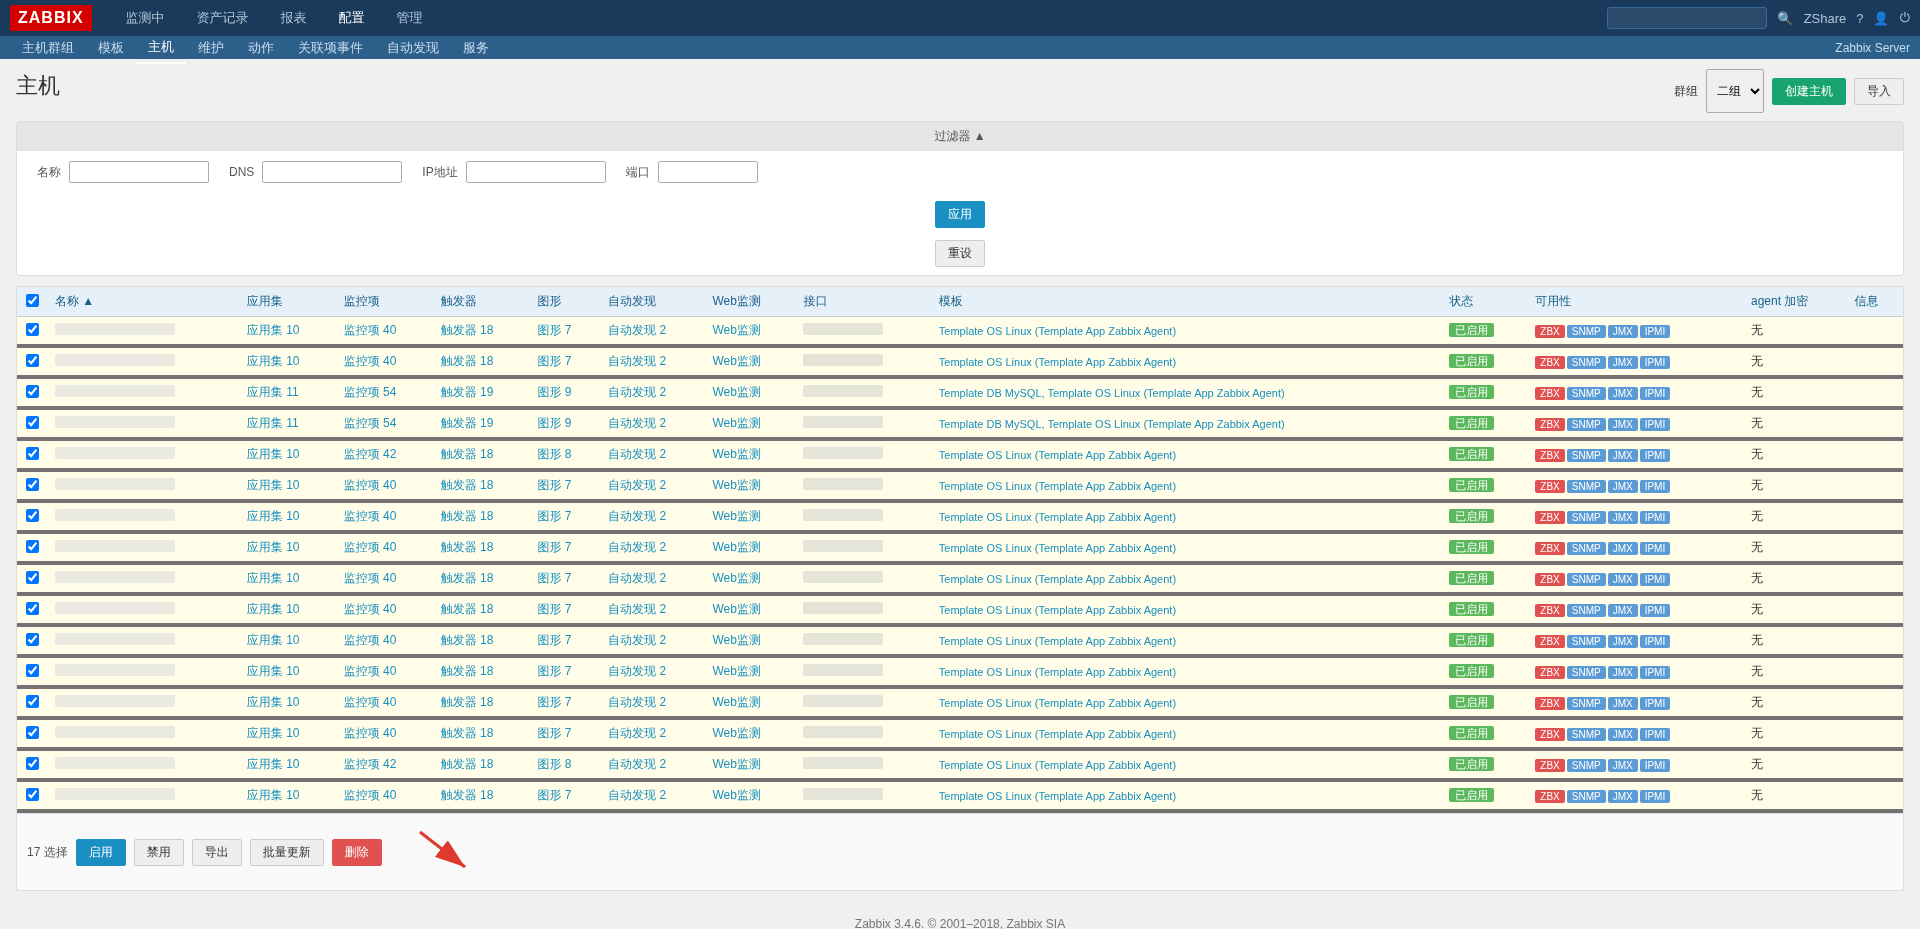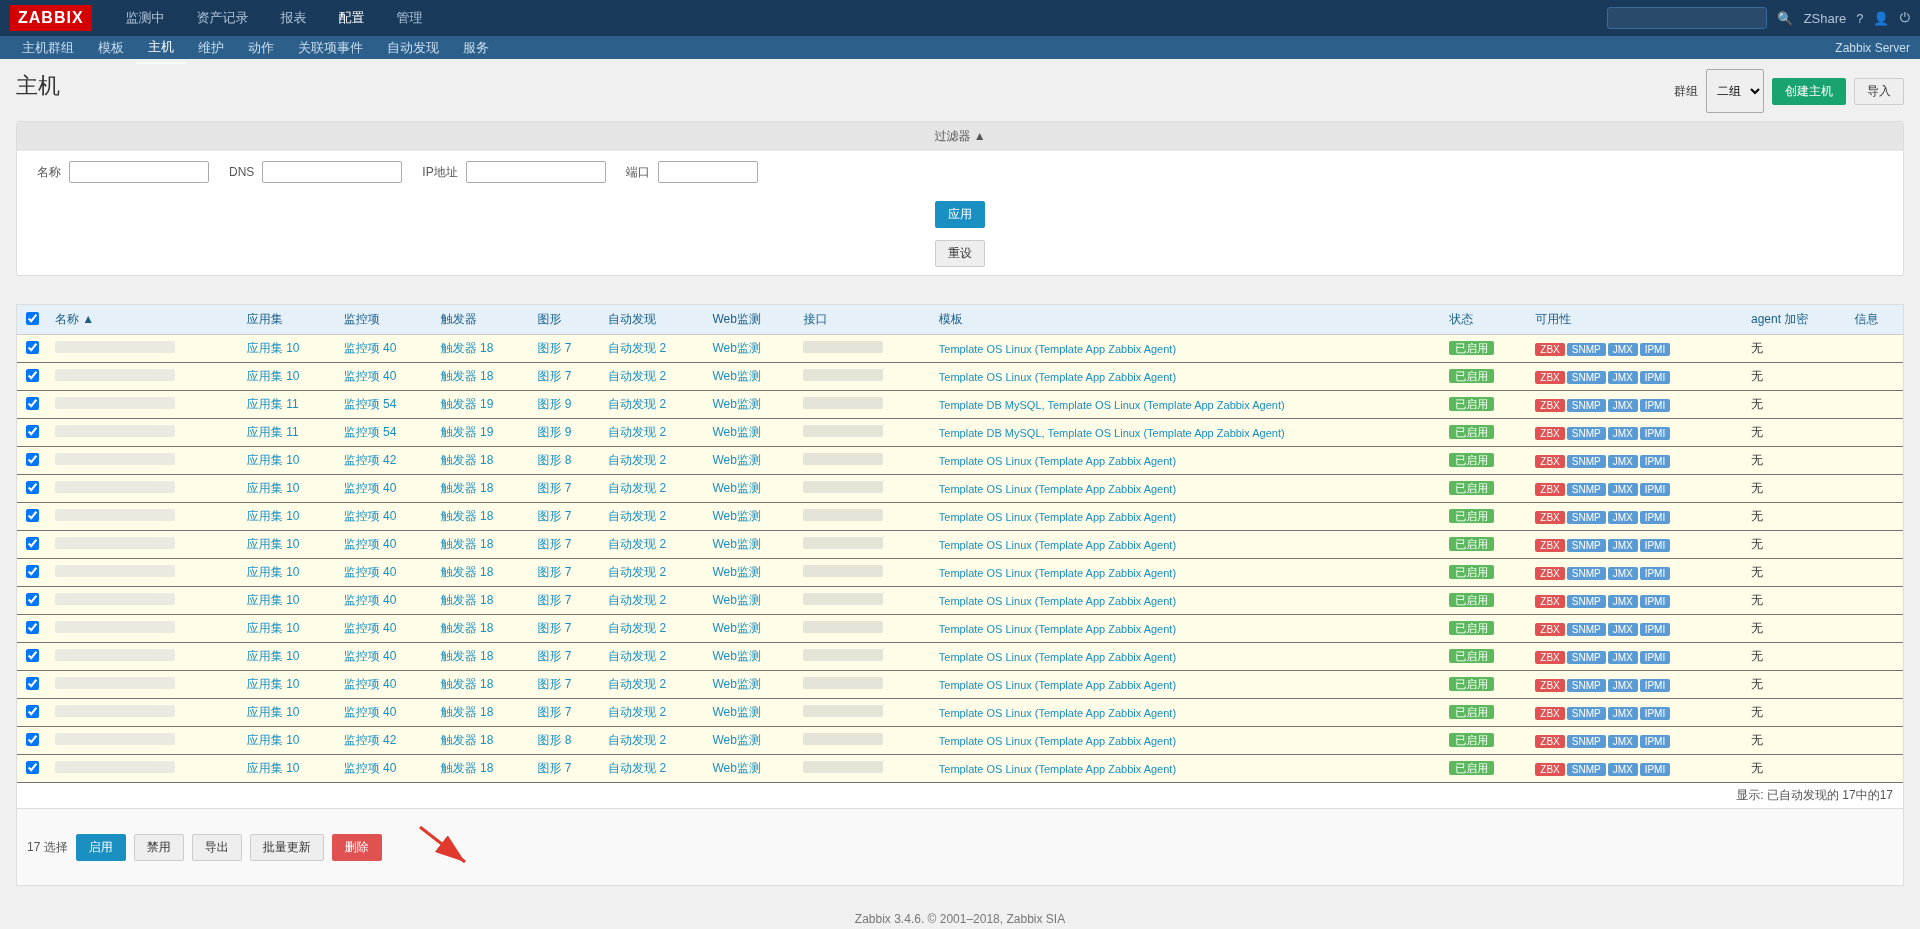--- a/index.html
+++ b/index.html
@@ -90,21 +90,21 @@
       font-weight: normal;
       color: #333;
       margin-bottom: 10px;
     }
 
     
     .filter-section {
       background: #fff;
       border: 1px solid #ddd;
       border-radius: 3px;
-      margin-bottom: 28px;
+      margin-bottom: 10px;
     }
     .filter-header {
       background: #e5e5e5;
       padding: 6px 12px;
       font-size: 12px;
       color: #555;
       cursor: pointer;
       display: flex;
       align-items: center;
       justify-content: center;
@@ -195,21 +195,21 @@
       text-align: left;
       border-bottom: 1px solid #ccc;
       color: #1a5f8a;
       font-weight: normal;
       white-space: nowrap;
     }
     thead th.sortable { cursor: pointer; }
 
     tbody tr {
       background: #fffde7;
-      border-bottom: 1px solid #737373;
+      border-bottom: 4px solid #737373;
       padding-left: 17px;
     }
     tbody td {
       padding: 5px 8px;
       vertical-align: middle;
       white-space: nowrap;
     }
 
     .cb-col { width: 30px; text-align: center; }
     .status-badge {
@@ -645,21 +645,20 @@
             <td><span class="ip-addr"></span></td>
             <td><a class="link-blue" style="font-size: 11px;">Template OS Linux (Template App Zabbix Agent)</a></td>
             <td><span class="status-badge">已启用</span></td>
             <td><span class="tag-zbx">ZBX</span><span class="tag-snmp">SNMP</span><span class="tag-jmx">JMX</span><span class="tag-ipmi">IPMI</span></td>
             <td>无</td>
             <td></td>
           </tr>
         </tbody>
     </table>
 
-    <div class="status-count">显示: 已自动发现的 17中的17</div>
 
     <div class="bottom-bar">
       <span class="select-count">17 选择</span>
       <button class="btn btn-primary">启用</button>
       <button class="btn btn-default">禁用</button>
       <button class="btn btn-default">导出</button>
       <button class="btn btn-default">批量更新</button>
       <button class="btn btn-danger">删除</button>
 
       <svg width="80" height="60" viewBox="0 0 80 60" style="margin-left:20px;">

